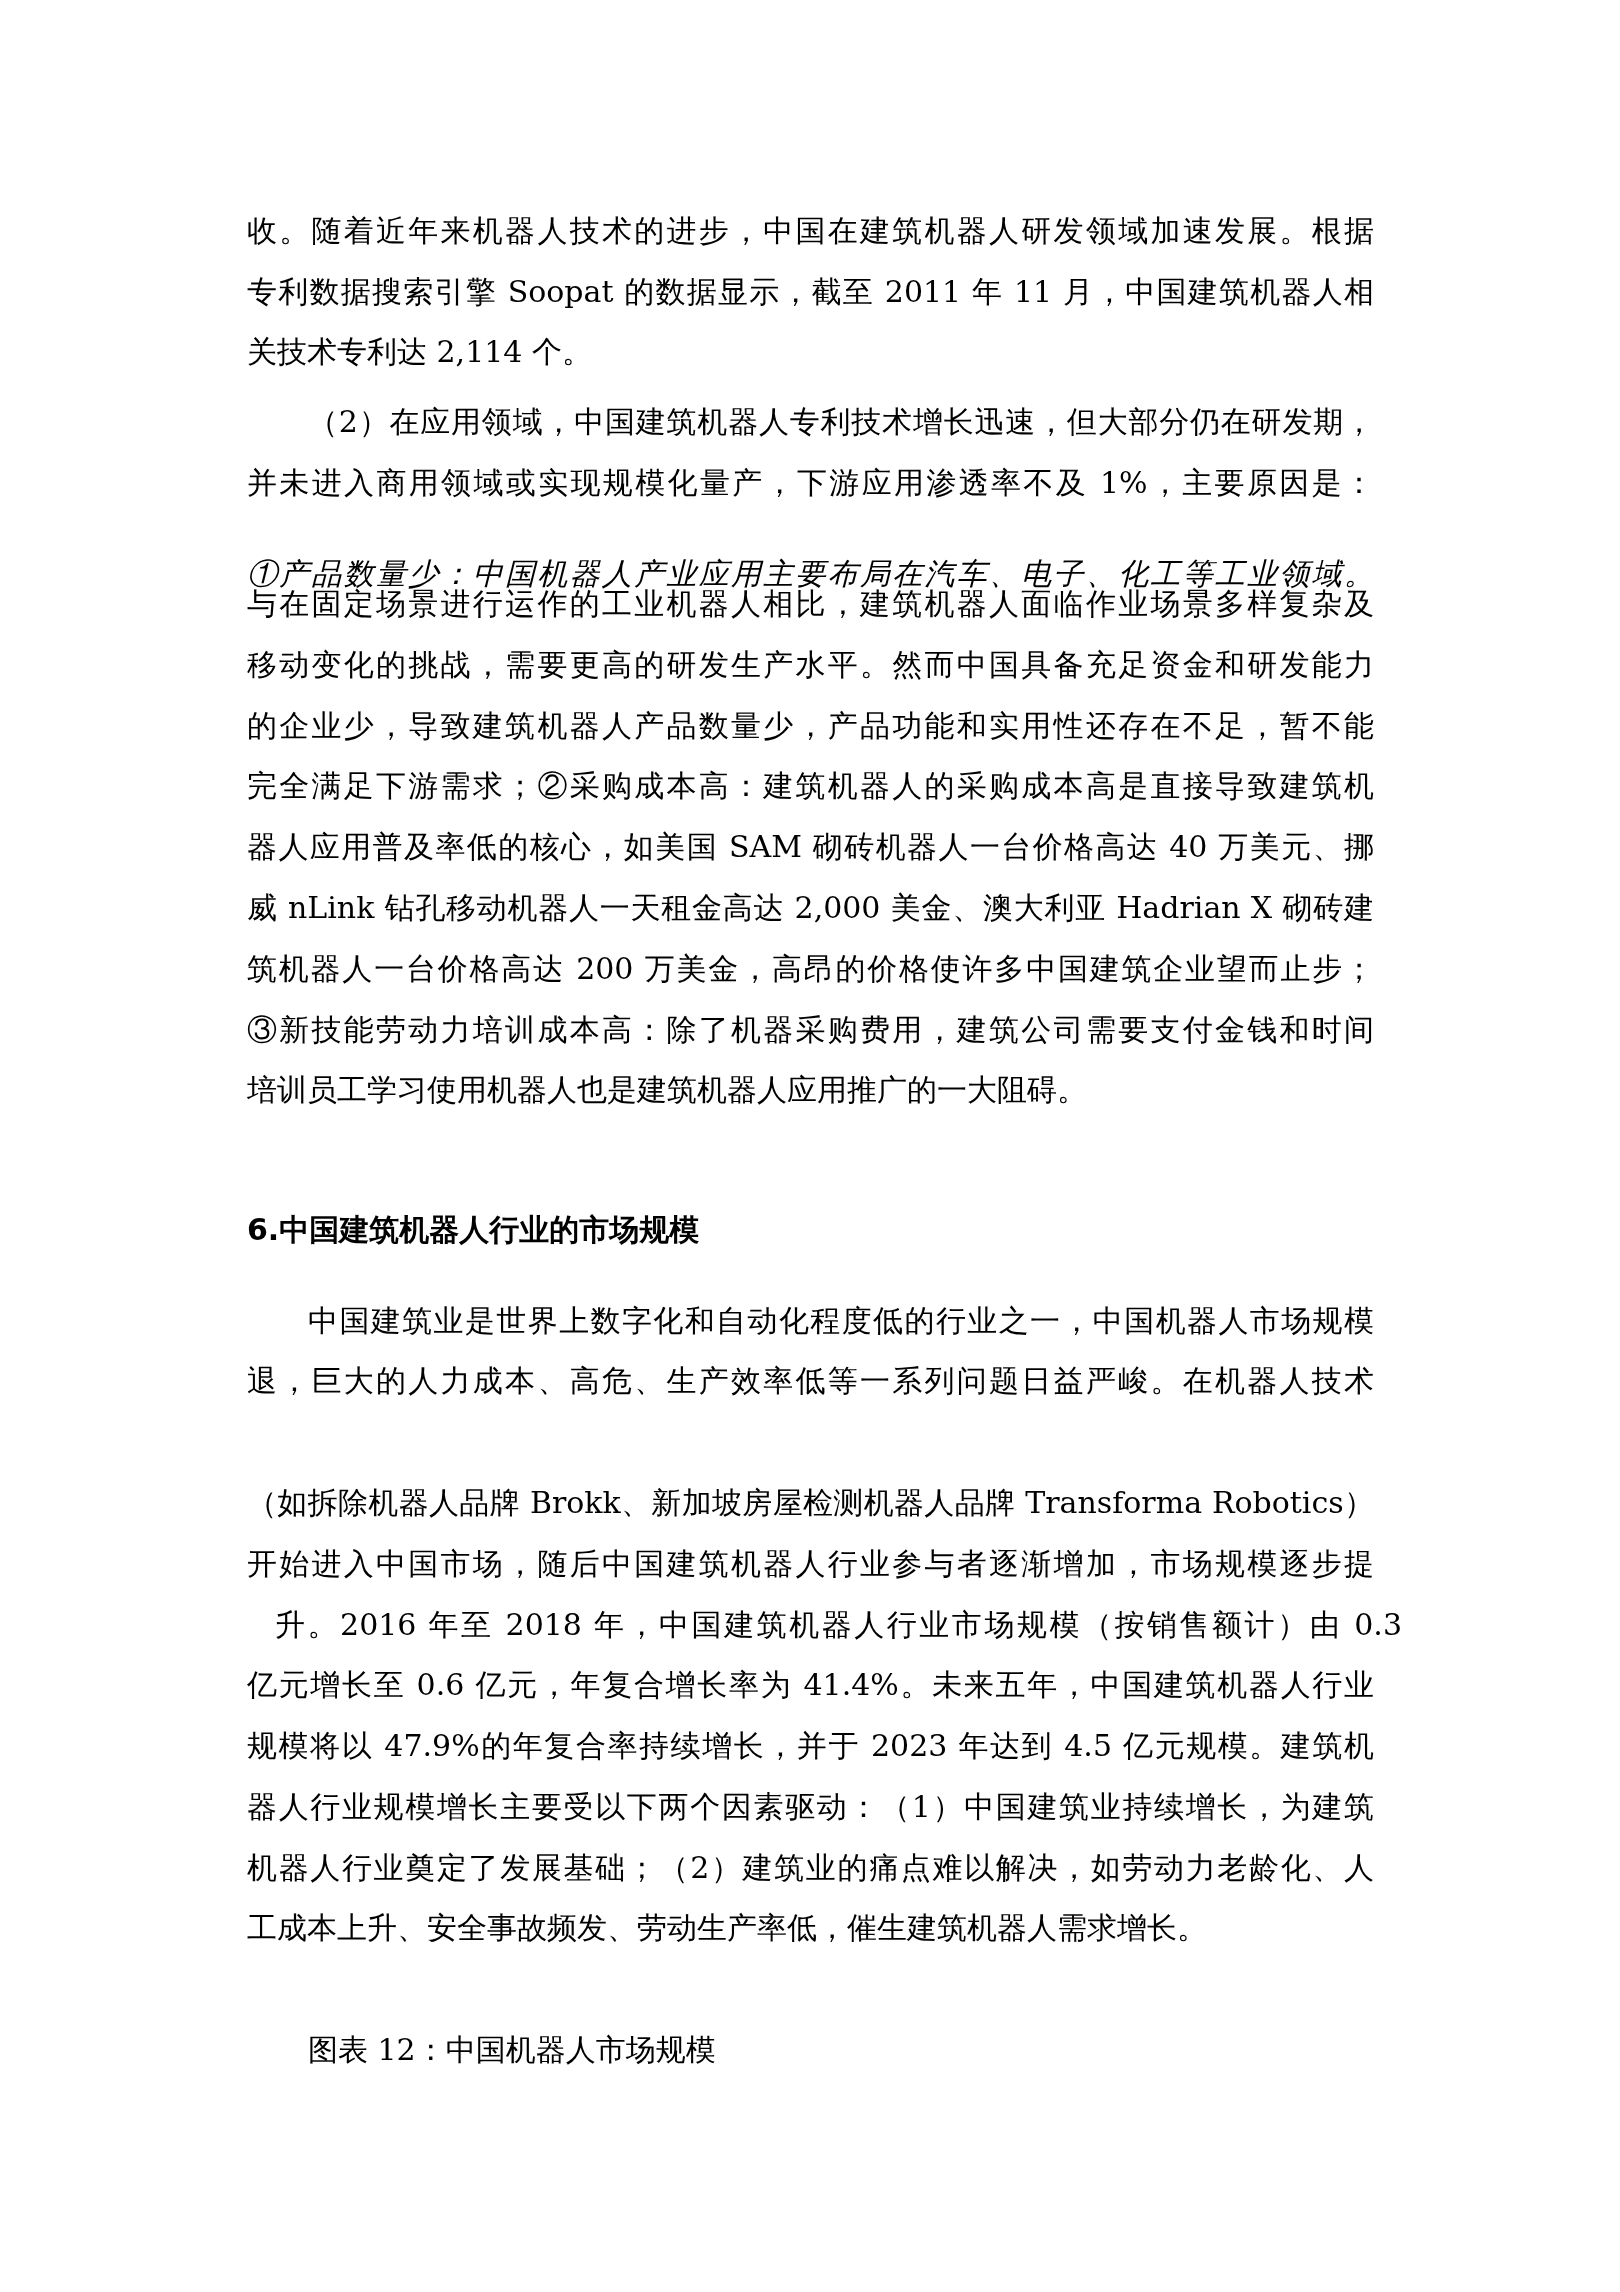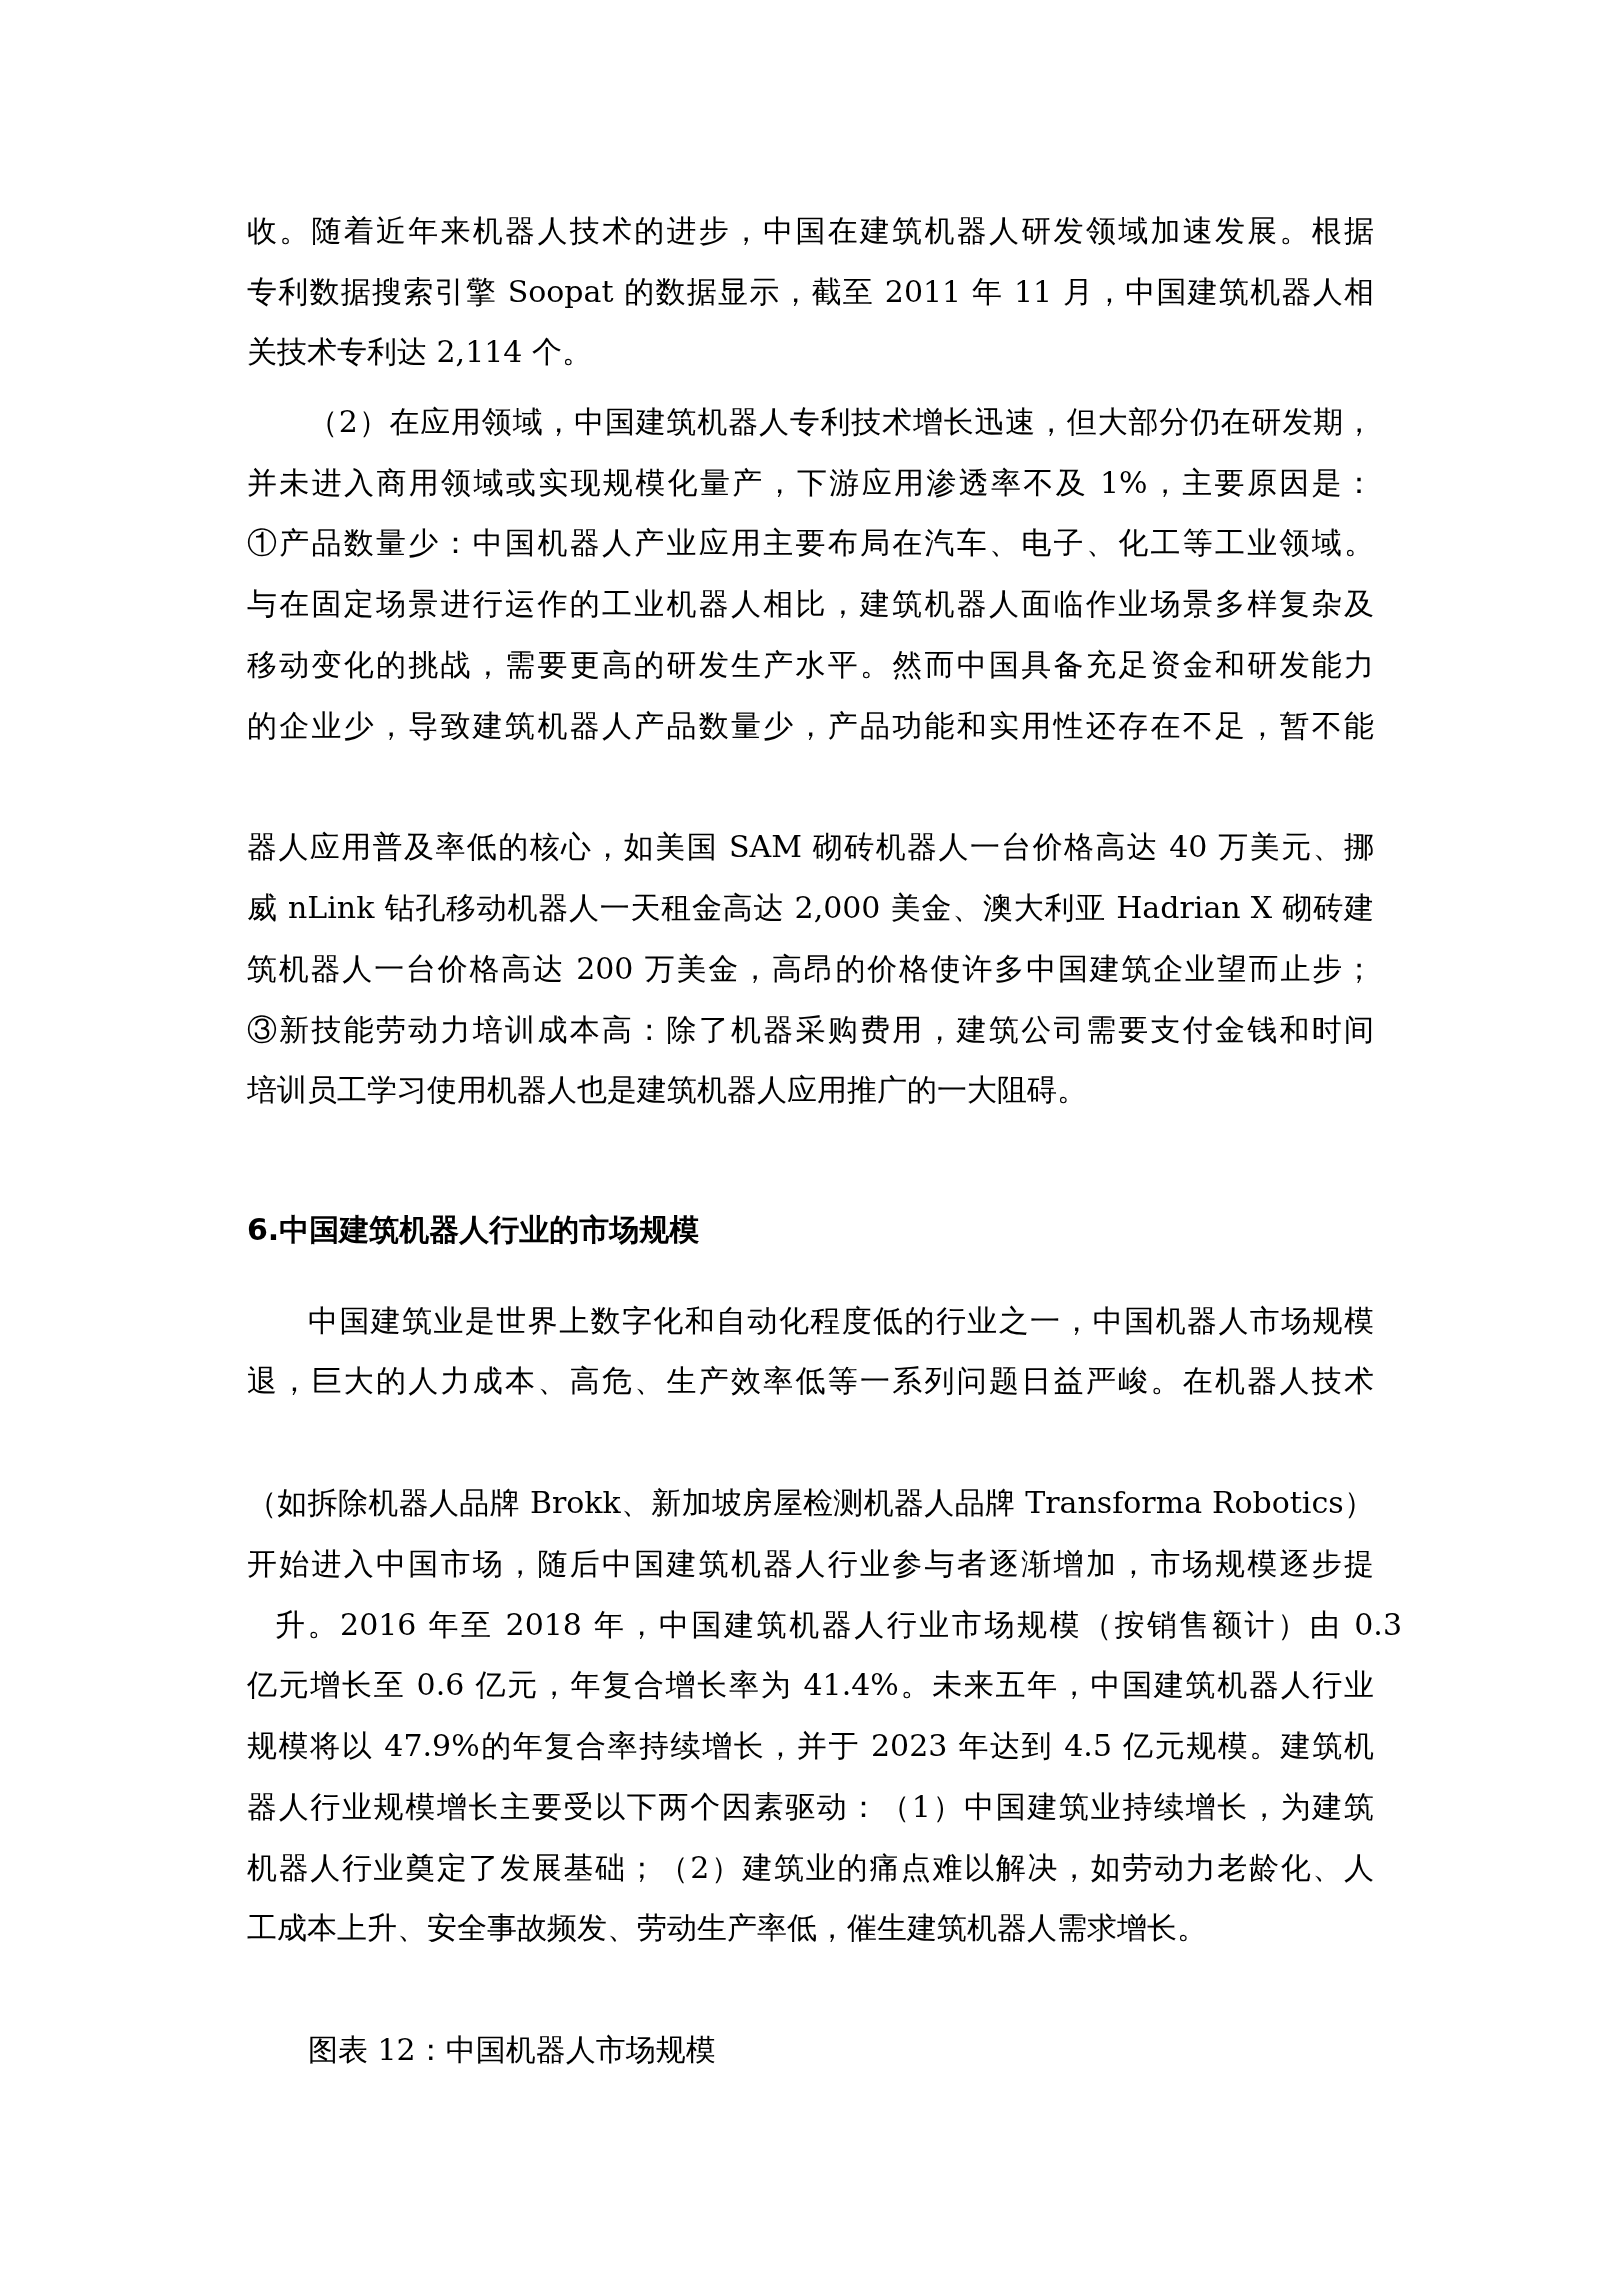--- a/index.html
+++ b/index.html
@@ -66,24 +66,25 @@
 <body>
 
 <div class="page">
 
   <div class="line" style="top:211px;">收。随着近年来机器人技术的进步，中国在建筑机器人研发领域加速发展。根据</div>
   <div class="line" style="top:272px;">专利数据搜索引擎 Soopat 的数据显示，截至 2011 年 11 月，中国建筑机器人相</div>
   <div class="line last" style="top:332px;">关技术专利达 2,114 个。</div>
 
   <div class="line indent" style="top:402px;">（2）在应用领域，中国建筑机器人专利技术增长迅速，但大部分仍在研发期，</div>
   <div class="line" style="top:463px;">并未进入商用领域或实现规模化量产，下游应用渗透率不及 1%，主要原因是：</div>
-  <div class="line" style="top:523px;">①产品数量少：中国机器人产业应用主要布局在汽车、电子、化工等工业领域。</div>
+  <div class="line" style="top:554px;font-style:italic;">①产品数量少：中国机器人产业应用主要布局在汽车、电子、化工等工业领域。</div>
   <div class="line" style="top:584px;">与在固定场景进行运作的工业机器人相比，建筑机器人面临作业场景多样复杂及</div>
   <div class="line" style="top:645px;">移动变化的挑战，需要更高的研发生产水平。然而中国具备充足资金和研发能力</div>
   <div class="line" style="top:706px;">的企业少，导致建筑机器人产品数量少，产品功能和实用性还存在不足，暂不能</div>
+  <div class="line" style="top:766px;">完全满足下游需求；②采购成本高：建筑机器人的采购成本高是直接导致建筑机</div>
   <div class="line" style="top:827px;">器人应用普及率低的核心，如美国 SAM 砌砖机器人一台价格高达 40 万美元、挪</div>
   <div class="line" style="top:888px;">威 nLink 钻孔移动机器人一天租金高达 2,000 美金、澳大利亚 Hadrian X 砌砖建</div>
   <div class="line" style="top:949px;">筑机器人一台价格高达 200 万美金，高昂的价格使许多中国建筑企业望而止步；</div>
   <div class="line last" style="top:1070px;">培训员工学习使用机器人也是建筑机器人应用推广的一大阻碍。</div>
   <div class="line" style="top:1010px;">③新技能劳动力培训成本高：除了机器采购费用，建筑公司需要支付金钱和时间</div>
 
   <div class="heading">6.中国建筑机器人行业的市场规模</div>
 
   <div class="line indent" style="top:1301px;">中国建筑业是世界上数字化和自动化程度低的行业之一，中国机器人市场规模</div>
   <div class="line" style="top:1361px;">退，巨大的人力成本、高危、生产效率低等一系列问题日益严峻。在机器人技术</div>

